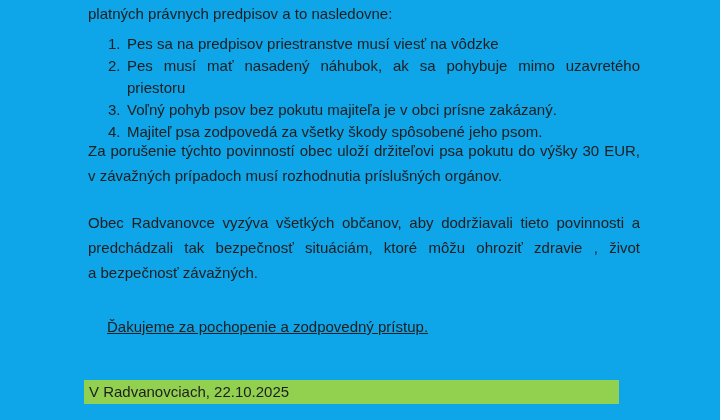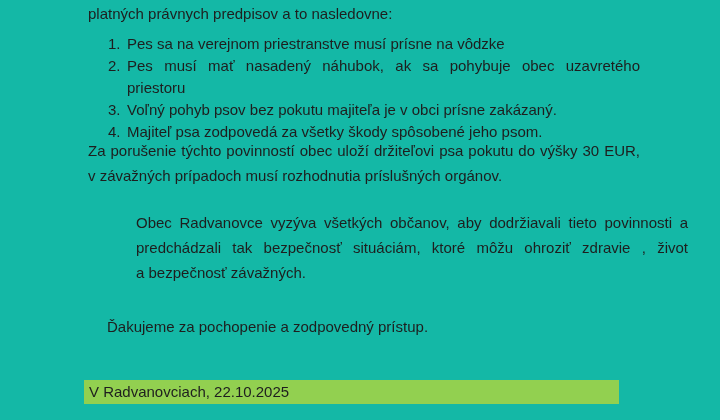--- a/index.html
+++ b/index.html
@@ -4,21 +4,21 @@
 <style>
   html, body {
     margin: 0;
     padding: 0;
     background: #ffffff;
   }
   .page {
     position: relative;
     width: 720px;
     height: 420px;
-    background: #14b8a6;
+    background: #0ea5e9;
     overflow: hidden;
     font-family: "Liberation Sans", sans-serif;
     color: #1e1e1e;
     font-size: 15px;
   }
   .abs { position: absolute; }
 
   .intro {
     left: 88px; top: 3px; width: 552px;
     line-height: 22px;
@@ -46,30 +46,31 @@
   .r2 { top: 22px; }
   .r3 { top: 44px; }
   .r4 { top: 66px; }
   .r5 { top: 88px; }
 
   .para {
     left: 88px; width: 552px;
     line-height: 25px;
   }
   .penalty { top: 138px; }
-  .appeal  { top: 210px; margin-left: 48px; }
+  .appeal  { top: 210px; }
 
   .just {
     text-align: justify;
     text-align-last: justify;
   }
 
   .thanks {
     left: 107px; top: 316px; width: 552px;
     line-height: 22px;
+    text-decoration: underline;
   }
 
   .datebar {
     left: 84px; top: 380px;
     width: 535px; height: 24px;
     background: #92d050;
   }
   .datebar .date-text {
     display: block;
     padding-left: 5px;
@@ -80,25 +81,25 @@
 </head>
 <body>
 
 <div class="page">
 
   <div class="abs intro">platných právnych predpisov a to nasledovne:</div>
 
   <div class="abs rules">
     <div class="rule-line r1">
       <span class="num">1.</span>
-      <span class="txt">Pes sa na verejnom priestranstve musí prísne na vôdzke</span>
+      <span class="txt">Pes sa na predpisov priestranstve musí viesť na vôdzke</span>
     </div>
     <div class="rule-line r2">
       <span class="num">2.</span>
-      <span class="txt just">Pes musí mať nasadený náhubok, ak sa pohybuje obec uzavretého</span>
+      <span class="txt just">Pes musí mať nasadený náhubok, ak sa pohybuje mimo uzavretého</span>
     </div>
     <div class="rule-line r3">
       <span class="txt">priestoru</span>
     </div>
     <div class="rule-line r4">
       <span class="num">3.</span>
       <span class="txt">Voľný pohyb psov bez pokutu majiteľa je v obci prísne zakázaný.</span>
     </div>
     <div class="rule-line r5">
       <span class="num">4.</span>

